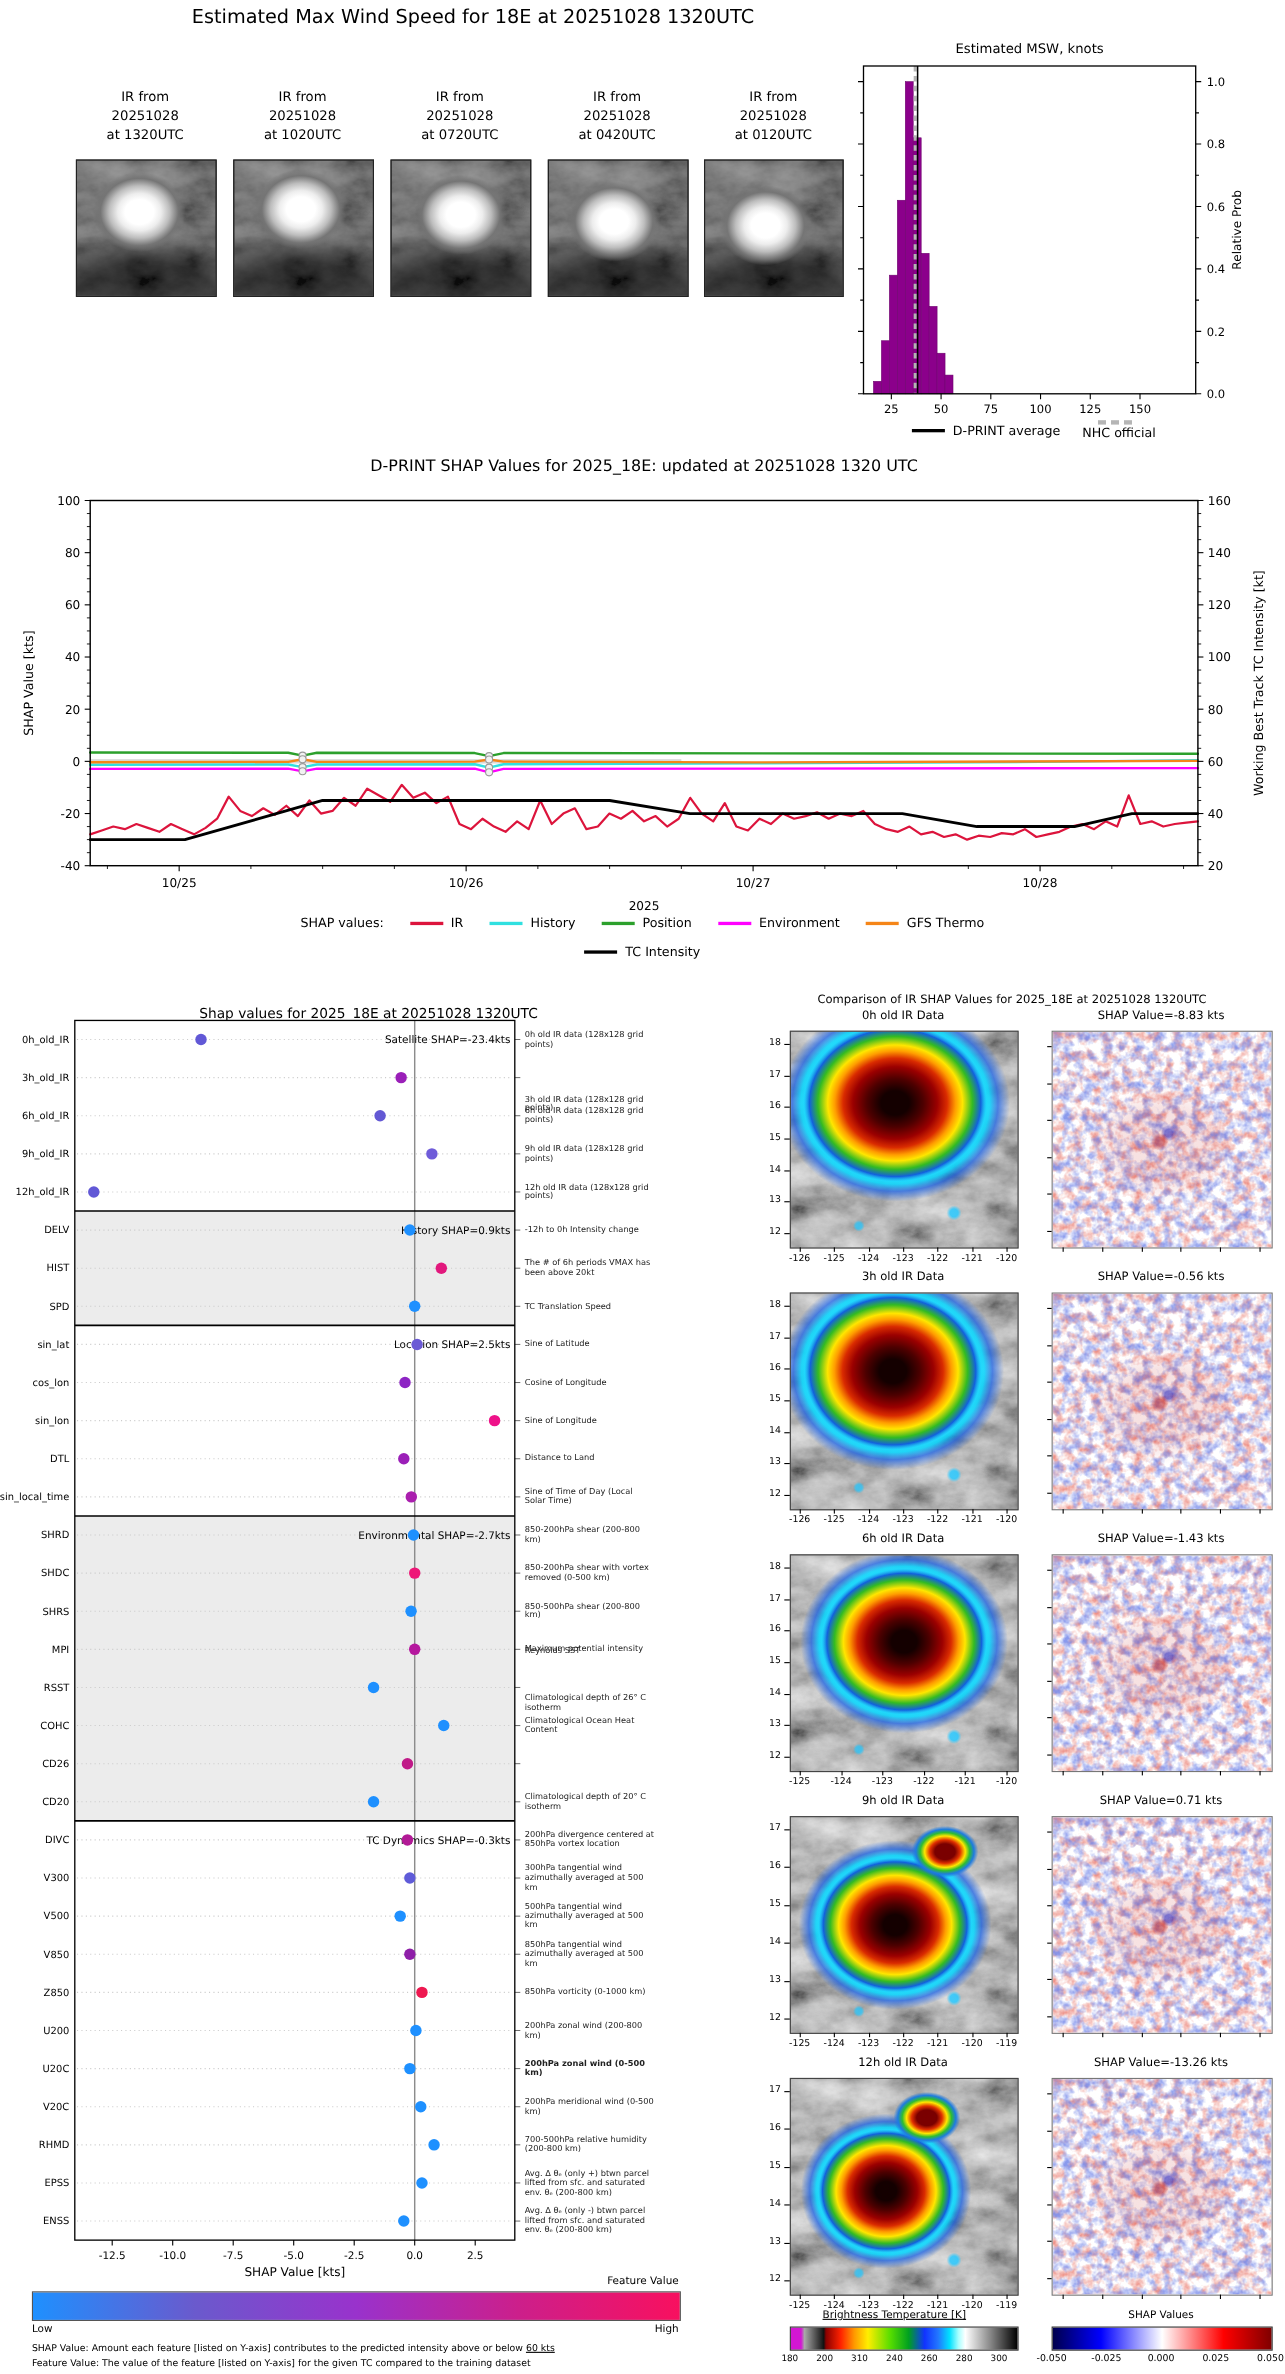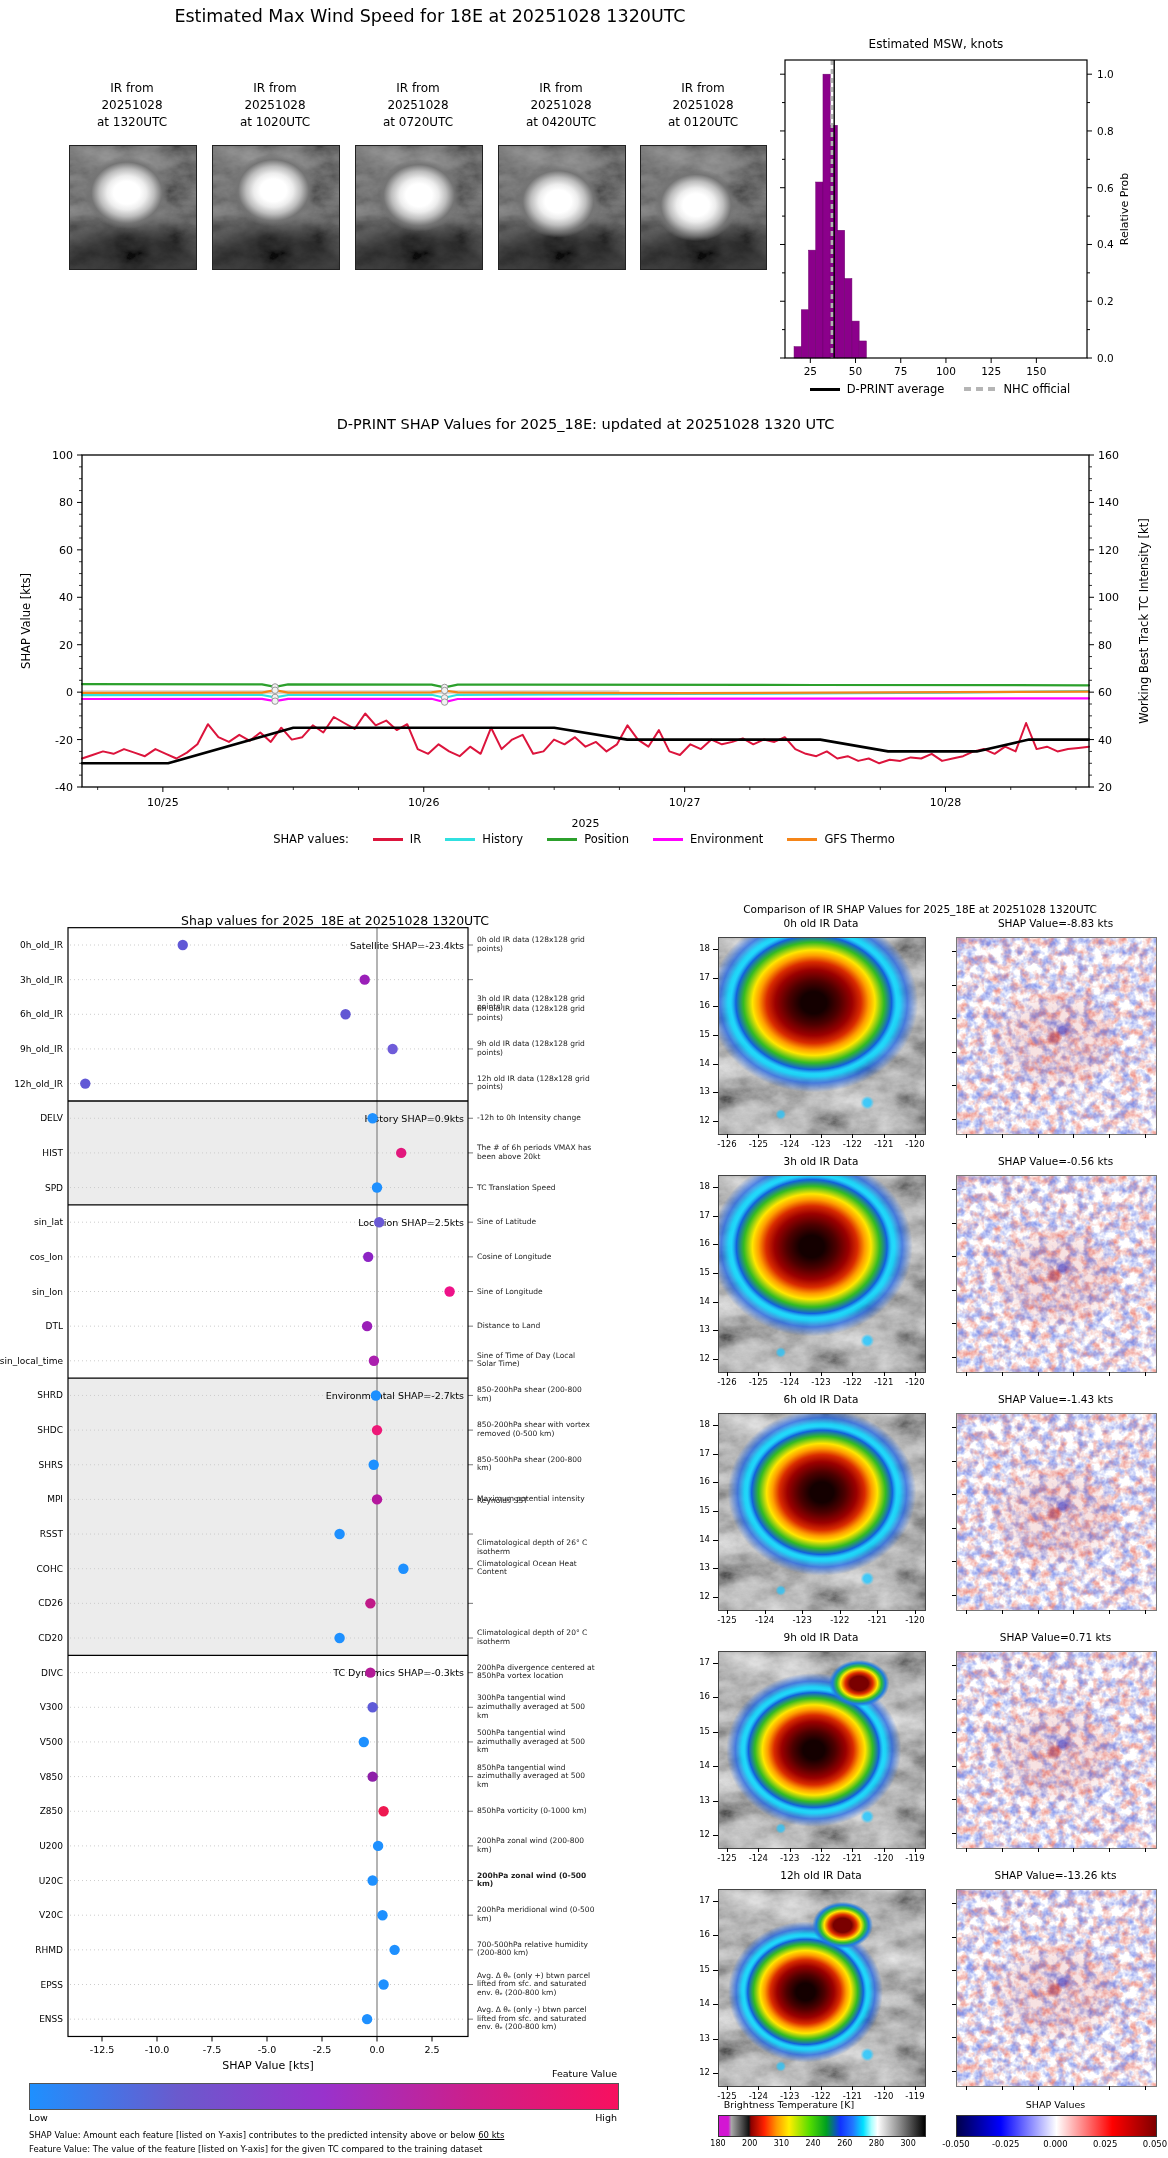--- a/index.html
+++ b/index.html
@@ -160,21 +160,21 @@
       <text x="357" y="161.71428571428572" font-size="10.5" text-anchor="start">0.6</text>
       <text x="357" y="104.95238095238096" font-size="10.5" text-anchor="start">0.8</text>
       <text x="357" y="48.190476190476204" font-size="10.5" text-anchor="start">1.0</text>
       <text x="388" y="179" font-size="11" text-anchor="middle" transform="rotate(-90 388 179)">Relative Prob</text>
     </svg>
   <div class="abs legend-row" style="left:740px;top:382px;width:400px;gap:20px;">
     <span style="display:flex;align-items:center;">
       <span class="sw" style="background:#000;"></span>
       <span>D-PRINT average</span>
     </span>
-    <span style="display:flex;align-items:center;">
+    <span style="display:flex;align-items:center;flex-direction:column;">
       <span class="dash-sw"></span>
       <span>NHC official</span>
     </span>
   </div>
 
   <div class="abs ctr" style="left:82px;top:416px;width:1007px;font-size:14.5px;">D-PRINT SHAP Values for 2025_18E: updated at 20251028 1320 UTC</div>
   <svg id="ts-svg" class="abs" style="left:0;top:440px;" width="1168" height="390">
       <rect x="82" y="250.14285714285714" width="537.4145077720204" height="4" fill="#d9d9d9"></rect>
       <polyline points="82.0,244.1 262.0,244.3 275.1,246.9 288.1,244.3 431.6,244.6 444.6,247.4 457.7,244.6 815.1,245.0 1089.0,245.3" fill="none" stroke="#2CA02C" stroke-width="2.2" stroke-linejoin="round" stroke-linecap="round"></polyline>
       <circle cx="275.0518134715022" cy="246.92571428571426" r="3.2" fill="#f2f2f2" stroke="#999" stroke-width="1"></circle>
@@ -303,20 +303,26 @@
       <span class="sw" style="background: rgb(44, 160, 44);"></span>
       <span>Position</span>
       </span>
     <span style="display:flex;align-items:center;">
       <span class="sw" style="background: rgb(255, 0, 255);"></span>
       <span>Environment</span>
       </span>
     <span style="display:flex;align-items:center;">
       <span class="sw" style="background: rgb(245, 133, 24);"></span>
       <span>GFS Thermo</span>
+      </span>
+  </div>
+  <div class="abs legend-row" style="left:0;top:858px;width:1168px;">
+    <span style="display:flex;align-items:center;">
+      <span class="sw" style="background: rgb(0, 0, 0);"></span>
+      <span>TC Intensity</span>
       </span>
   </div>
 
   <div class="abs ctr" style="left:135px;top:913px;width:400px;font-size:12.5px;">Shap values for 2025_18E at 20251028 1320UTC</div>
   <svg id="dot-svg" class="abs" style="left:0;top:905px;" width="600" height="1170">
       <rect x="68" y="22.675" width="400" height="173.25" fill="#ffffff"></rect>
       <rect x="68" y="195.925" width="400" height="103.94999999999999" fill="#ececec"></rect>
       <rect x="68" y="299.875" width="400" height="173.25" fill="#ffffff"></rect>
       <rect x="68" y="473.125" width="400" height="277.2" fill="#ececec"></rect>
       <rect x="68" y="750.3249999999999" width="400" height="381.15" fill="#ffffff"></rect>
@@ -795,21 +801,21 @@
       <div class="abs" style="left: 1037.6px; top: 2086px; width: 1px; height: 4px; background: rgb(0, 0, 0);"></div>
       <div class="abs" style="left: 952px; top: 1970.2px; width: 4px; height: 1px; background: rgb(0, 0, 0);"></div>
       <div class="abs" style="left: 1073.4px; top: 2086px; width: 1px; height: 4px; background: rgb(0, 0, 0);"></div>
       <div class="abs" style="left: 952px; top: 2003.8px; width: 4px; height: 1px; background: rgb(0, 0, 0);"></div>
       <div class="abs" style="left: 1109.2px; top: 2086px; width: 1px; height: 4px; background: rgb(0, 0, 0);"></div>
       <div class="abs" style="left: 952px; top: 2037.4px; width: 4px; height: 1px; background: rgb(0, 0, 0);"></div>
       <div class="abs" style="left: 1145px; top: 2086px; width: 1px; height: 4px; background: rgb(0, 0, 0);"></div>
       <div class="abs" style="left: 952px; top: 2071px; width: 4px; height: 1px; background: rgb(0, 0, 0);"></div>
     </div>
 
-  <div class="cb-title" style="left:686px;top:2099px;width:206px;">Brightness Temperature [K]</div>
+  <div class="cb-title" style="left:710px;top:2099px;width:206px;text-decoration:underline;">Brightness Temperature [K]</div>
   <div id="bt-bar" class="abs" style="left: 718px; top: 2115px; width: 206px; height: 20px; border: 1px solid rgb(51, 51, 51); background: linear-gradient(90deg, rgb(211, 22, 211) 0%, rgb(211, 22, 211) 4.5%, rgb(168, 168, 168) 6%, rgb(17, 17, 17) 14.5%, rgb(139, 0, 0) 15.5%, rgb(255, 34, 0) 22%, rgb(255, 153, 0) 28%, rgb(255, 238, 0) 34%, rgb(85, 221, 0) 44%, rgb(0, 160, 32) 52%, rgb(17, 51, 255) 59%, rgb(34, 119, 255) 65%, rgb(0, 224, 255) 70%, rgb(170, 255, 255) 74%, rgb(255, 255, 255) 77%, rgb(136, 136, 136) 88%, rgb(0, 0, 0) 100%);"></div>
   <div class="cb-title" style="left:956px;top:2099px;width:199px;">SHAP Values</div>
   <div id="shap-bar" class="abs" style="left: 956px; top: 2115px; width: 199px; height: 20px; border: 1px solid rgb(51, 51, 51); background: linear-gradient(90deg, rgb(0, 0, 76) 0%, rgb(0, 0, 255) 22%, rgb(255, 255, 255) 50%, rgb(255, 0, 0) 78%, rgb(127, 0, 0) 100%);"></div>
   <div id="cb-ticks">
       <div class="cb-tick" style="left: 704px; top: 2139px; width: 28px;">180</div>
       <div class="cb-tick" style="left: 735.692px; top: 2139px; width: 28px;">200</div>
       <div class="cb-tick" style="left: 767.385px; top: 2139px; width: 28px;">310</div>
       <div class="cb-tick" style="left: 799.077px; top: 2139px; width: 28px;">240</div>
       <div class="cb-tick" style="left: 830.769px; top: 2139px; width: 28px;">260</div>
       <div class="cb-tick" style="left: 862.462px; top: 2139px; width: 28px;">280</div>

